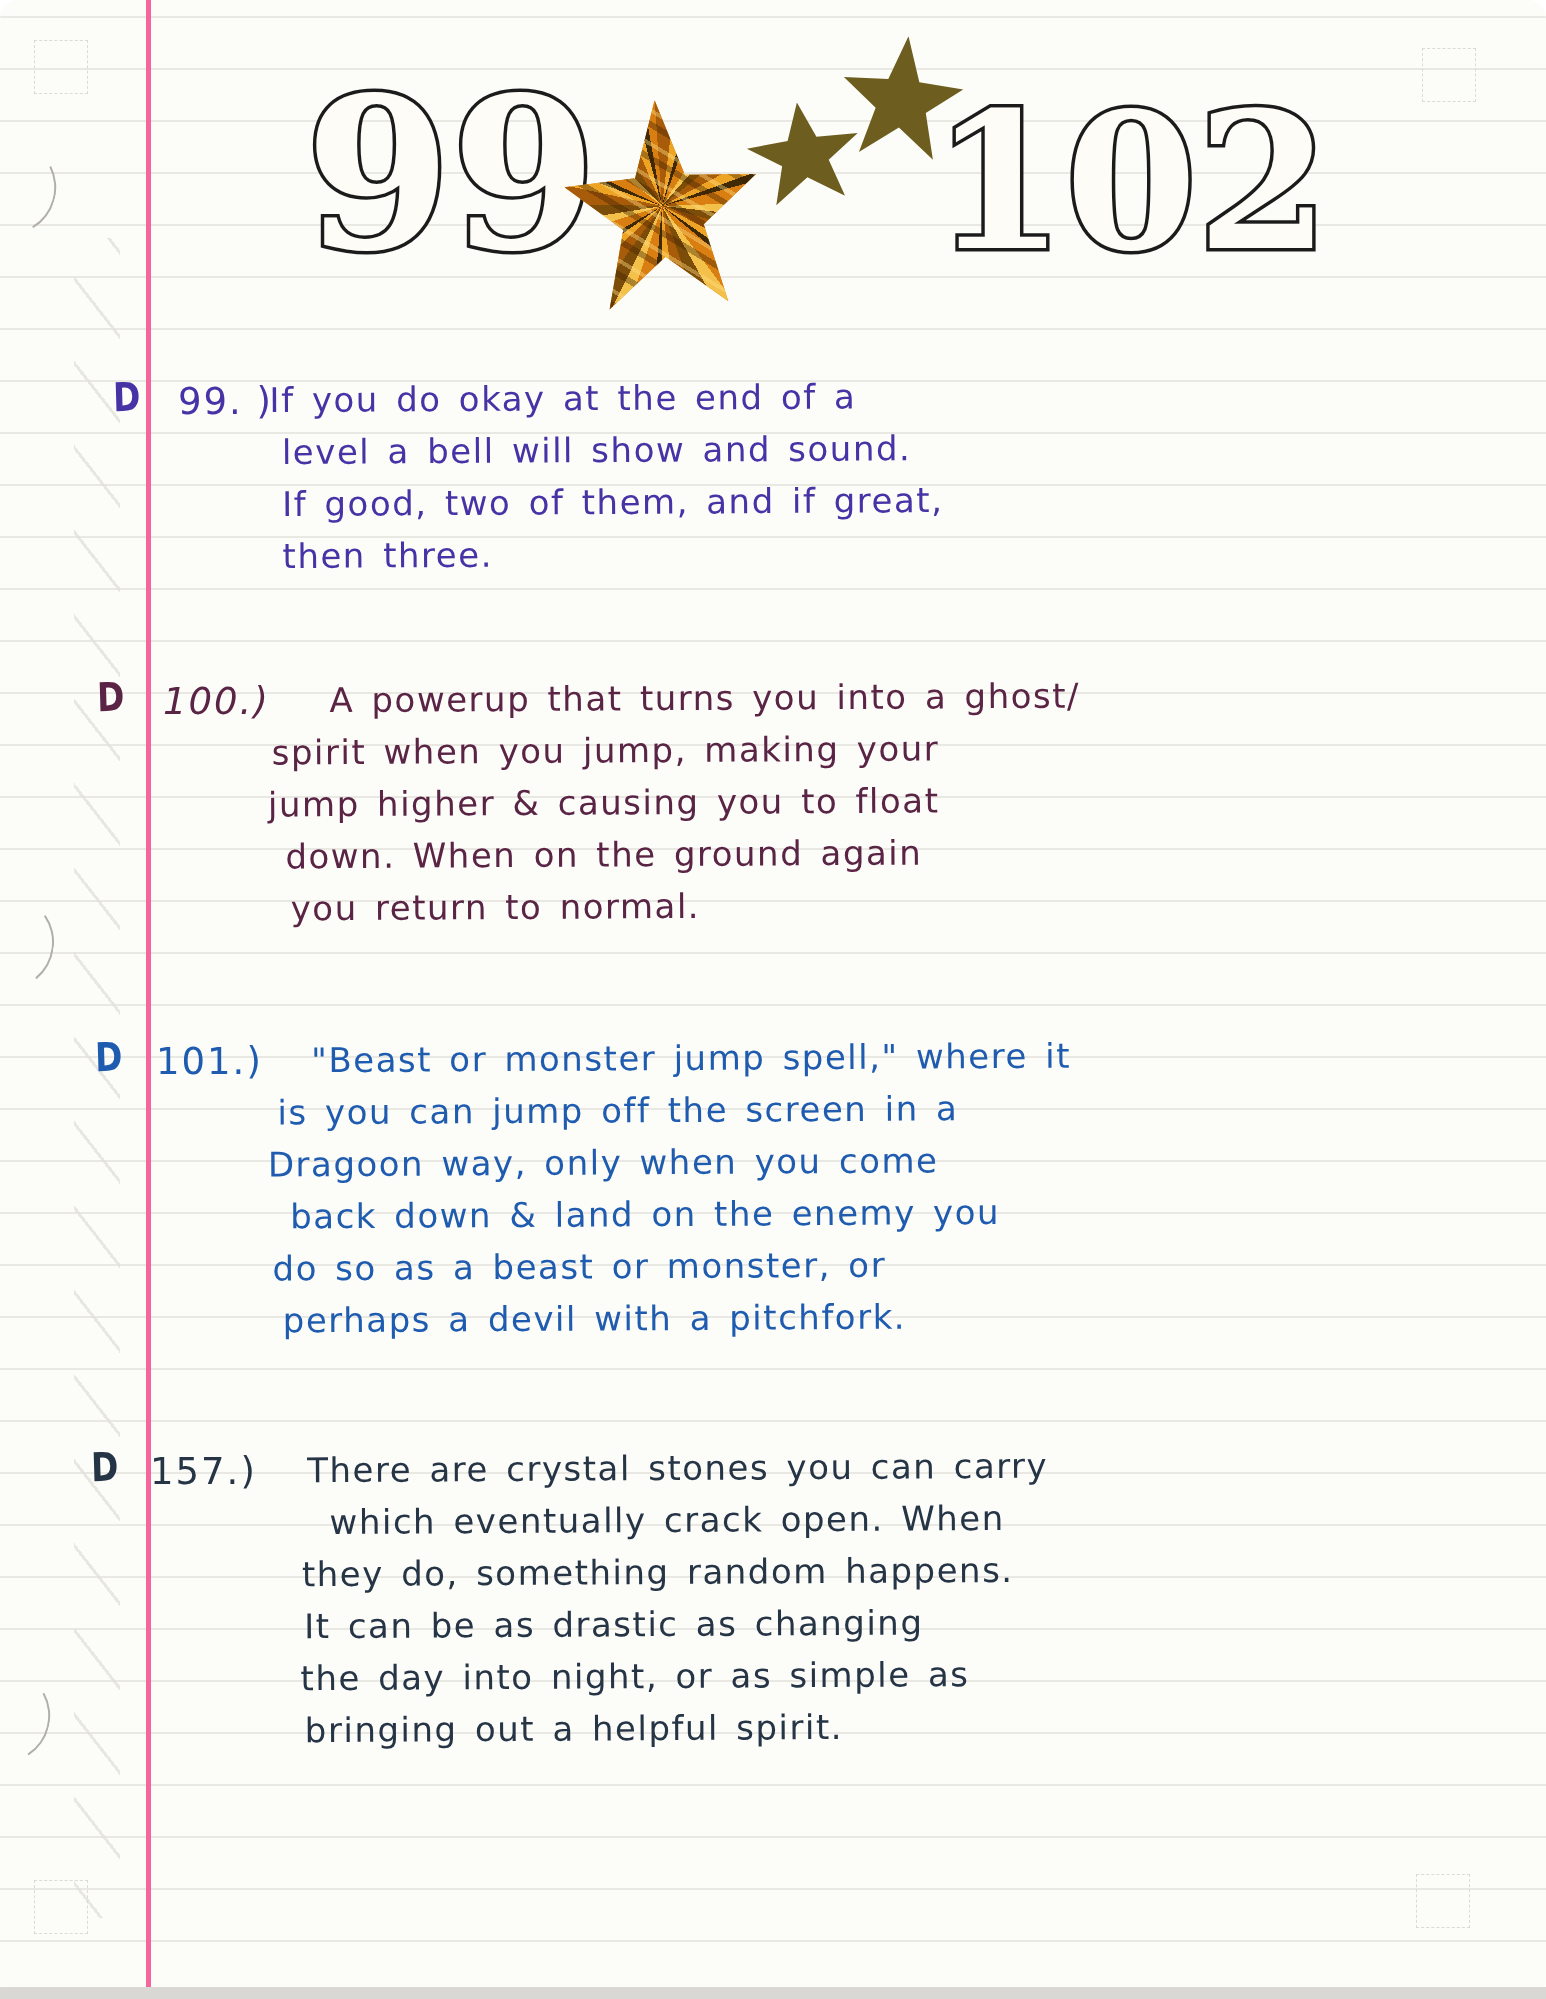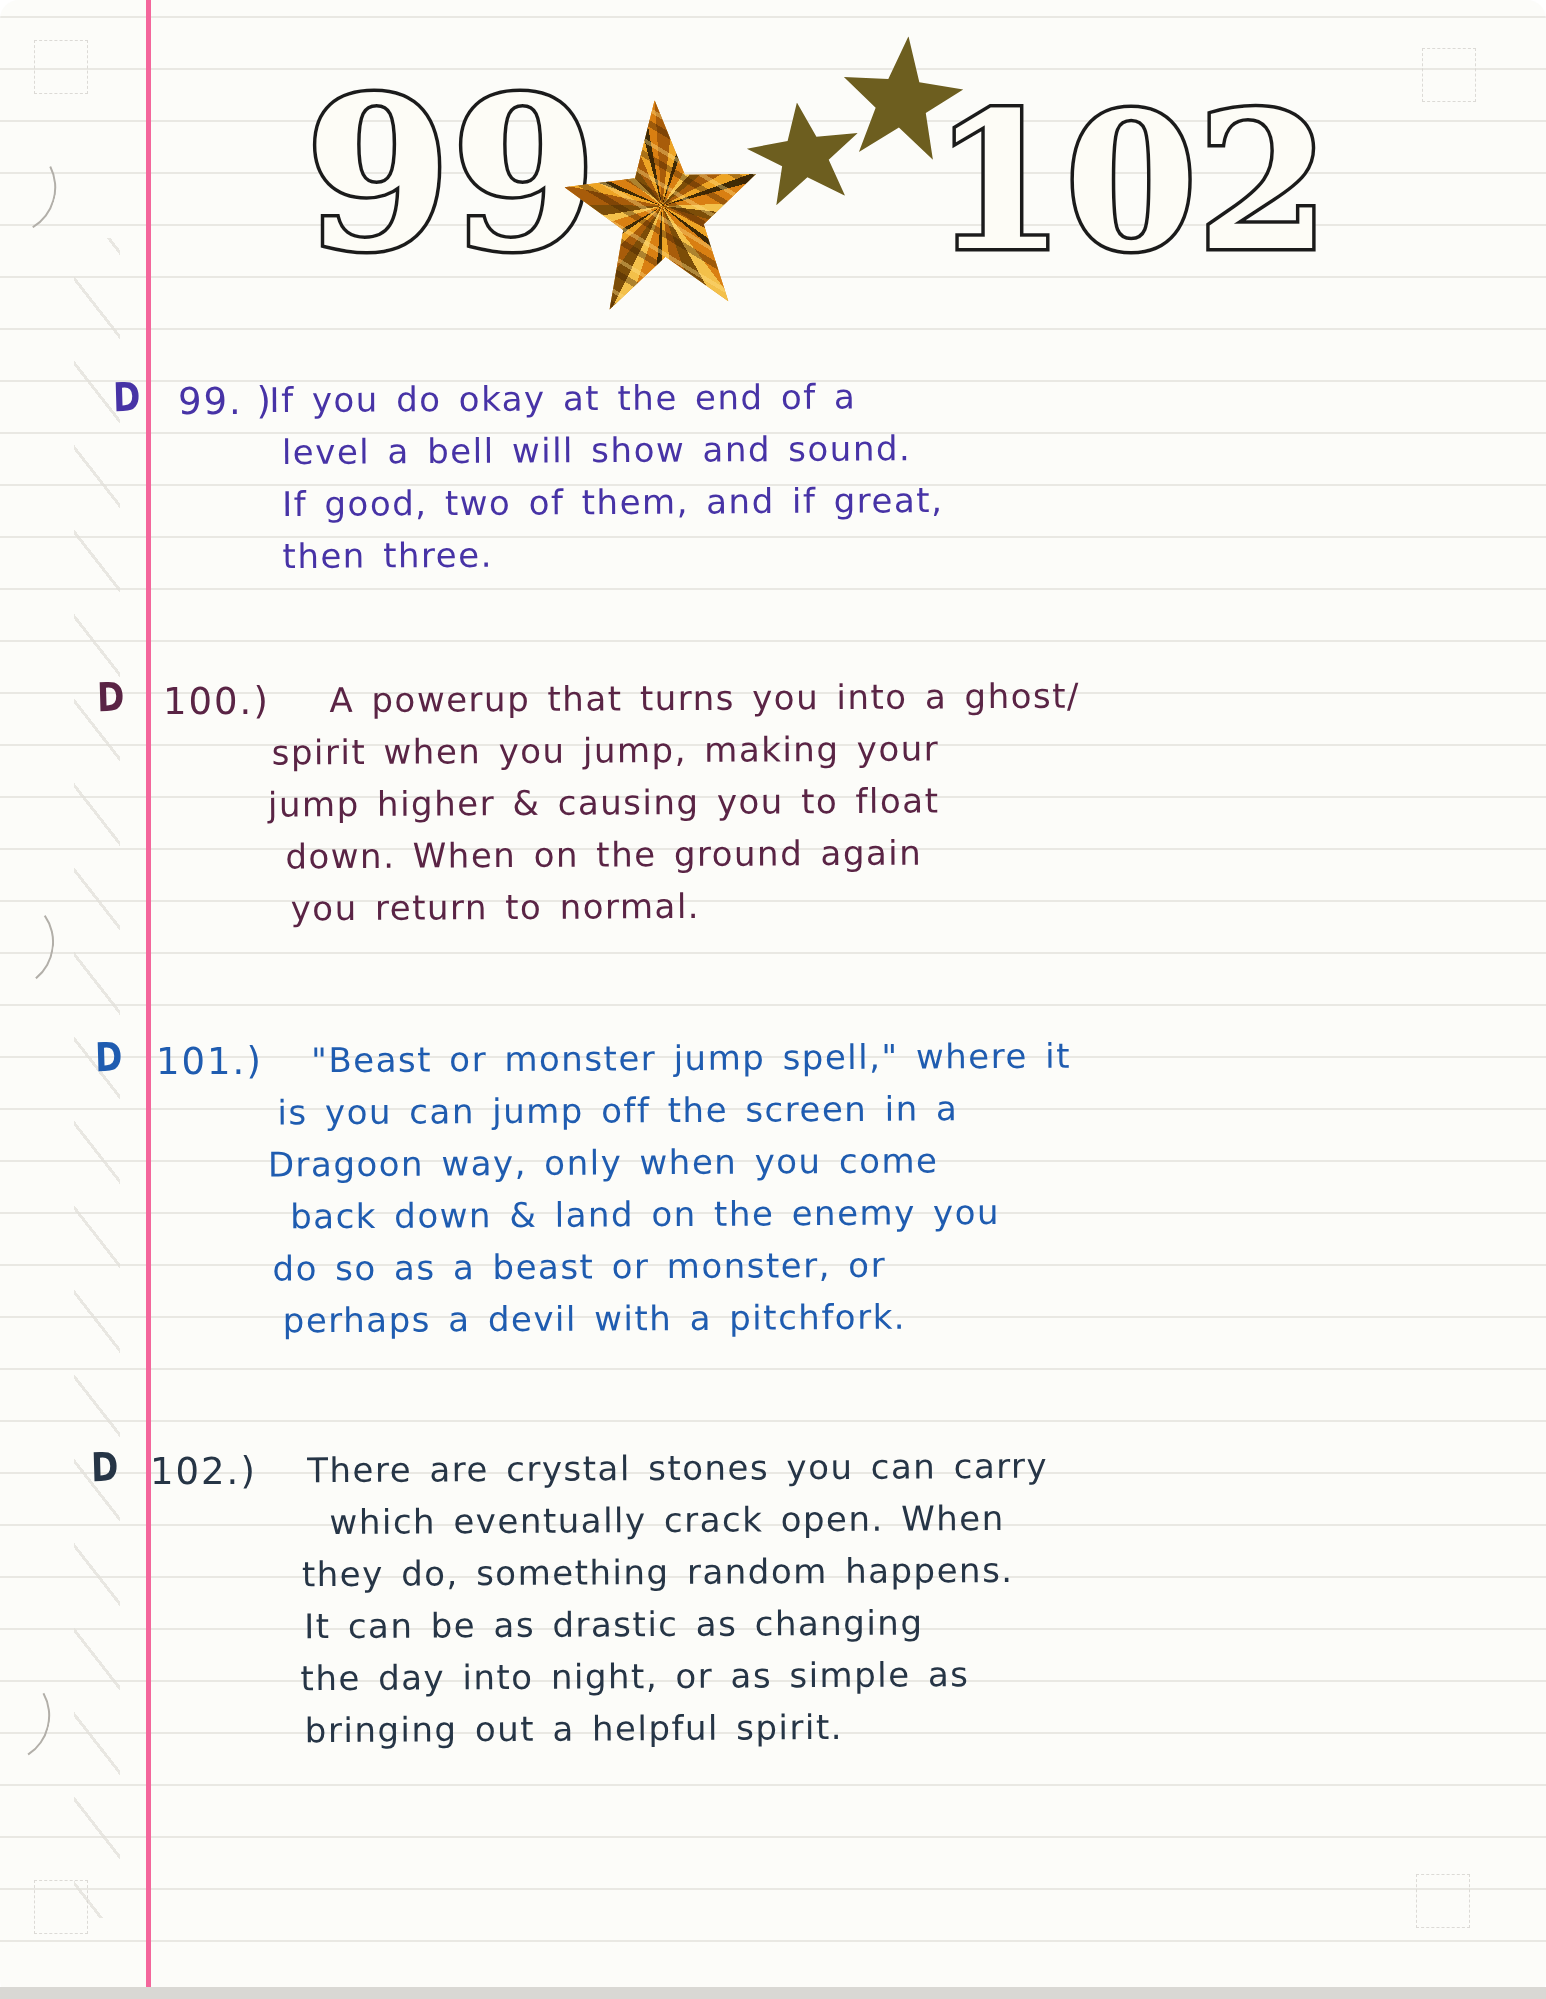--- a/index.html
+++ b/index.html
@@ -71,21 +71,21 @@
   .entry .lines { position:absolute; left:268px; top:0; transform:rotate(-0.35deg); }
   .hline {
     font-size:34px; line-height:52px; letter-spacing:1.5px; word-spacing:5px;
     white-space:nowrap;
   }
   #e99  { top:372px;  color:#4733a6; }
   #e100 { top:672px;  color:#5a2445; }
   #e101 { top:1032px; color:#1f5cb0; }
   #e102 { top:1442px; color:#263546; }
   #e99  .marker { left:110px; } #e99  .num { left:178px; }
-  #e100 .marker { left:94px;  } #e100 .num { left:163px; }
+  #e100 .marker { left:94px;  } #e100 .num { left:163px;font-style:italic; }
   #e101 .marker { left:92px;  } #e101 .num { left:156px; }
   #e102 .marker { left:88px;  } #e102 .num { left:150px; }
 </style>
 </head>
 <body>
 
 <div class="page">
 
   <div class="bleed-col"></div>
   <div class="margin-line"></div>
@@ -141,21 +141,21 @@
       <div class="hline" style="margin-left:10px">is you can jump off the screen in a</div>
       <div class="hline" style="margin-left:0px">Dragoon way, only when you come</div>
       <div class="hline" style="margin-left:22px">back down &amp; land on the enemy you</div>
       <div class="hline" style="margin-left:4px">do so as a beast or monster, or</div>
       <div class="hline" style="margin-left:14px">perhaps a devil with a pitchfork.</div>
     </div>
   </div>
 
   <div class="entry" id="e102">
     <span class="marker">D</span>
-    <span class="num">102.)</span>
+    <span class="num">157.)</span>
     <div class="lines">
       <div class="hline" style="margin-left:40px">There are crystal stones you can carry</div>
       <div class="hline" style="margin-left:62px">which eventually crack open. When</div>
       <div class="hline" style="margin-left:34px">they do, something random happens.</div>
       <div class="hline" style="margin-left:36px">It can be as drastic as changing</div>
       <div class="hline" style="margin-left:32px">the day into night, or as simple as</div>
       <div class="hline" style="margin-left:36px">bringing out a helpful spirit.</div>
     </div>
   </div>
 

